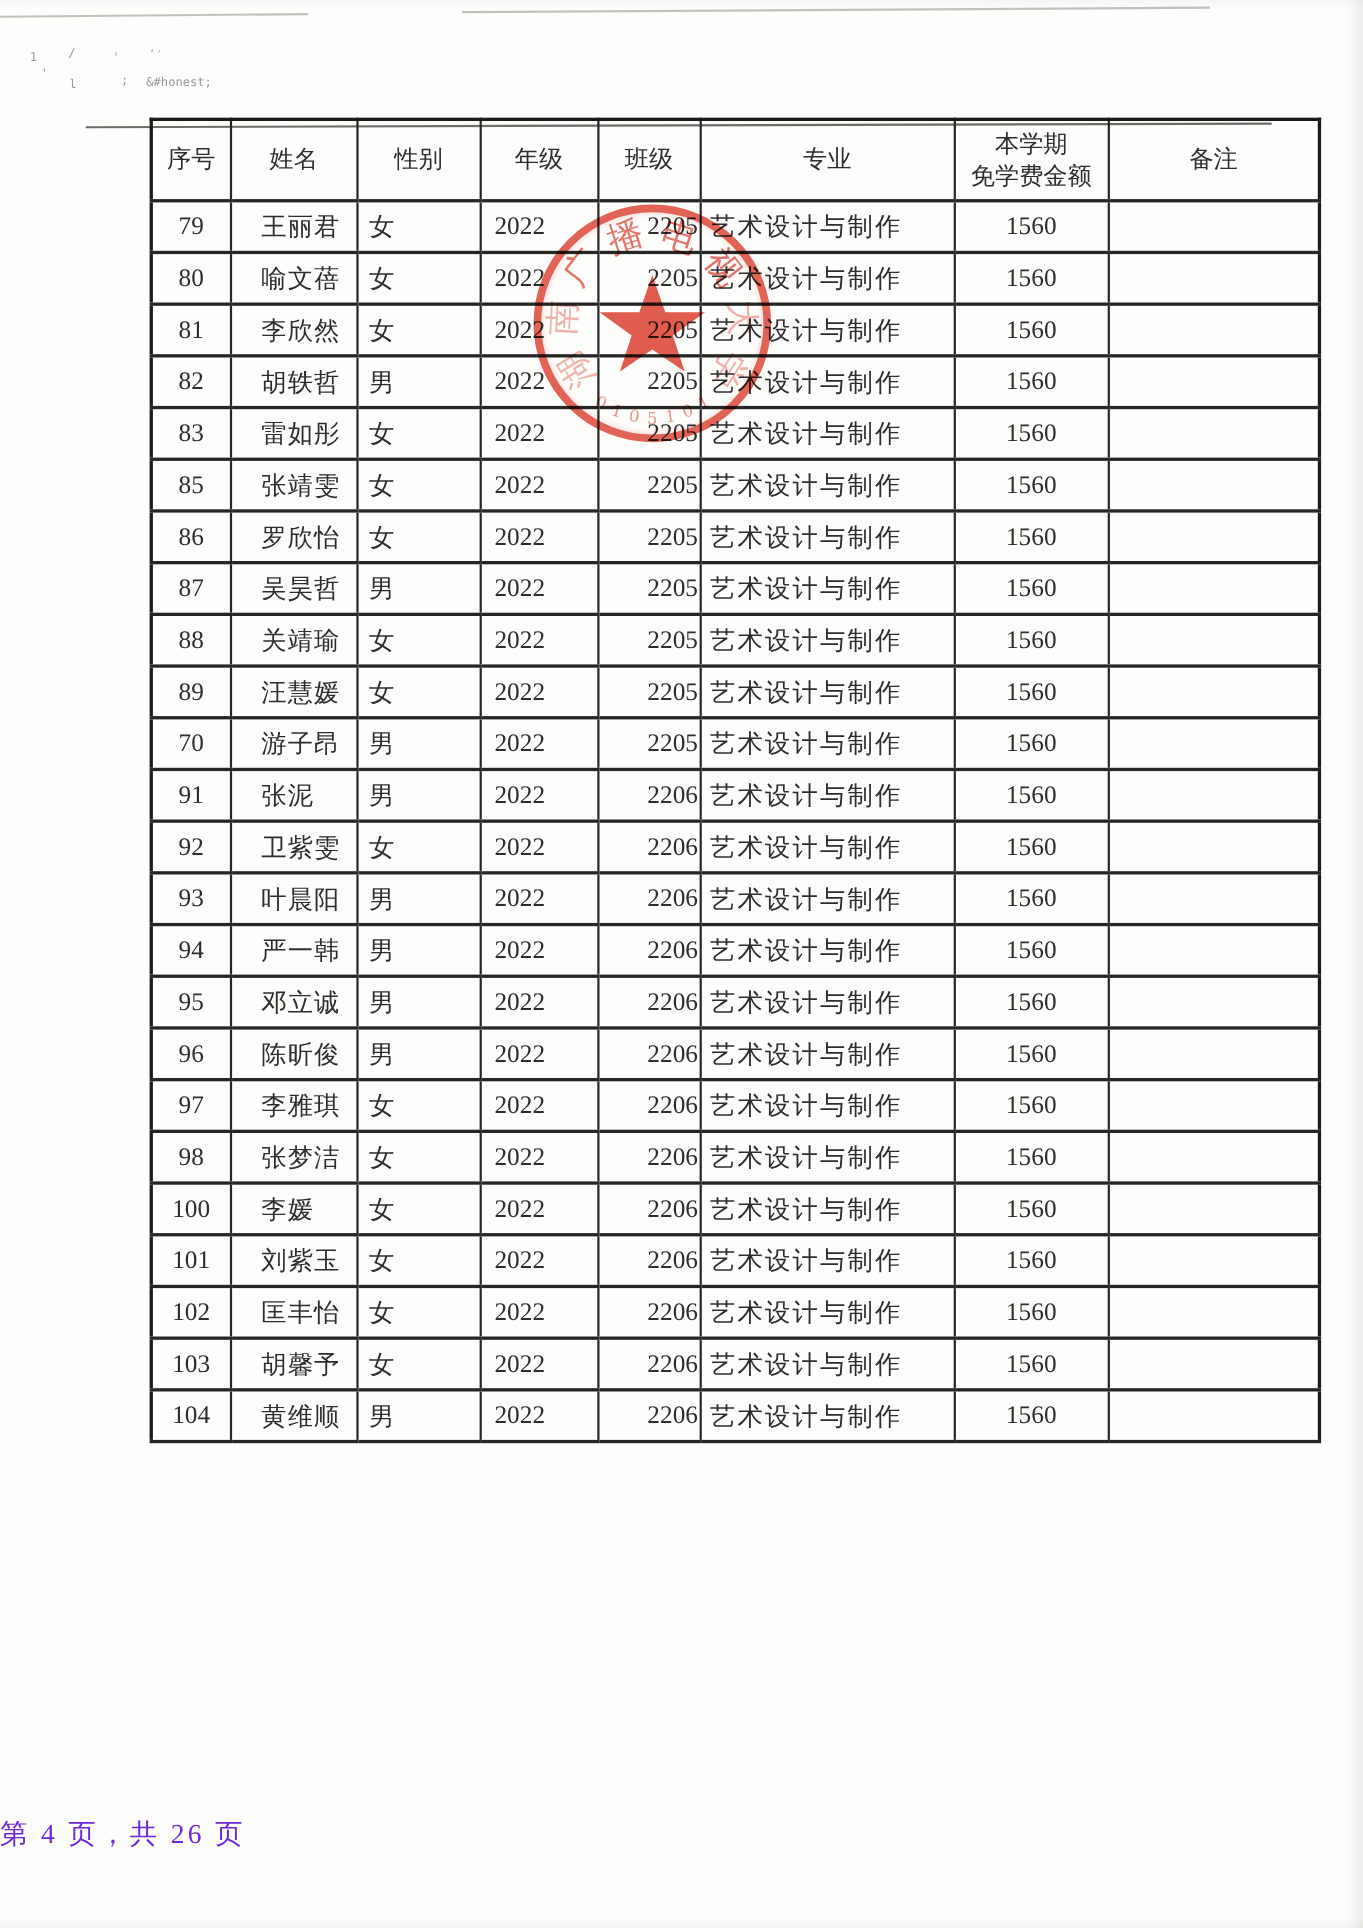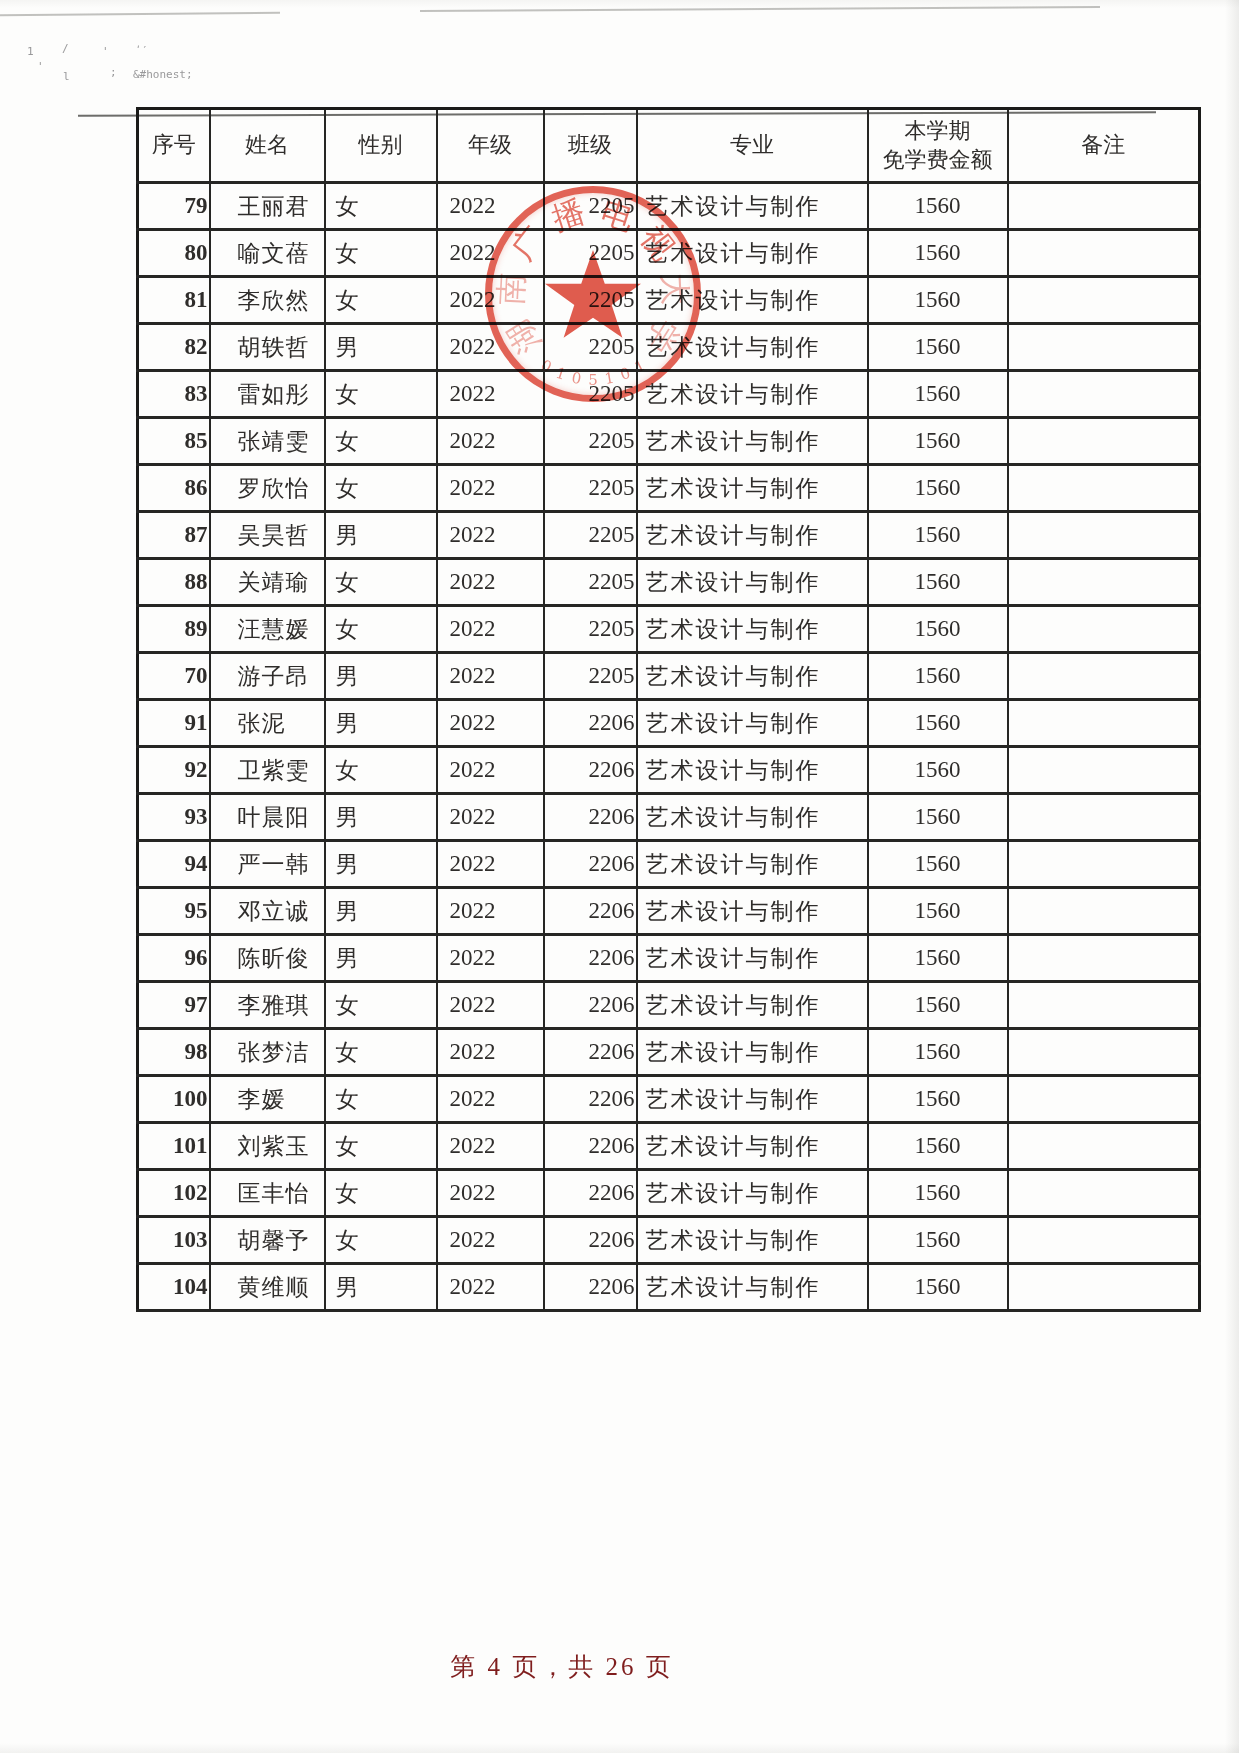--- a/index.html
+++ b/index.html
@@ -30,21 +30,21 @@
     border:2px solid #262624;
     border-bottom-width:3px;
     font-size:23px;
     overflow:hidden;
     white-space:nowrap;
   }
   table { border:3px solid #1b1b19; }
   thead tr { height:74px; }
   tbody tr { height:47px; }
   th { font-weight:normal; text-align:center; white-space:pre-line; line-height:1.3; font-size:22px; }
-  .c-no     { text-align:right;font-weight:bold; }
+  .c-no     { text-align:center; }
   .c-name   { text-align:left; padding-left:27px; letter-spacing:1px; }
   .c-gender { text-align:left; padding-left:10px; }
   .c-grade  { text-align:left; padding-left:12px; }
   .c-class  { text-align:right; padding-left:10px; }
   .c-major  { text-align:left; padding-left:8px;  letter-spacing:2px; }
   .c-amount { text-align:center; }
   .c-remark { }
 
   
   .stamp {
@@ -69,21 +69,21 @@
     color:rgba(219,57,40,0.85); font-family:"Liberation Serif","DejaVu Serif",serif;
   }
   .stamp-digits span {
     position:absolute; left:-6px; top:-9px; width:12px; height:18px;
     font-size:15px; line-height:18px; text-align:center;
     color:rgba(219,57,40,0.55); font-family:"DejaVu Serif",serif;
   }
 
   .footer {
     position:absolute; top:1650px; left:0; width:1124px;
-    text-align:center; font-size:25px; letter-spacing:3px; color:#7f1d1d;
+    text-align:left; font-size:25px; letter-spacing:3px; color:#6d28d9;
   }
 </style>
 </head>
 <body>
 
 <div class="page-shade"></div>
 
 <div>
   <span class="artifact" style="left:27px;top:45px;">1</span>
   <span class="artifact" style="left:37px;top:60px;">'</span>

